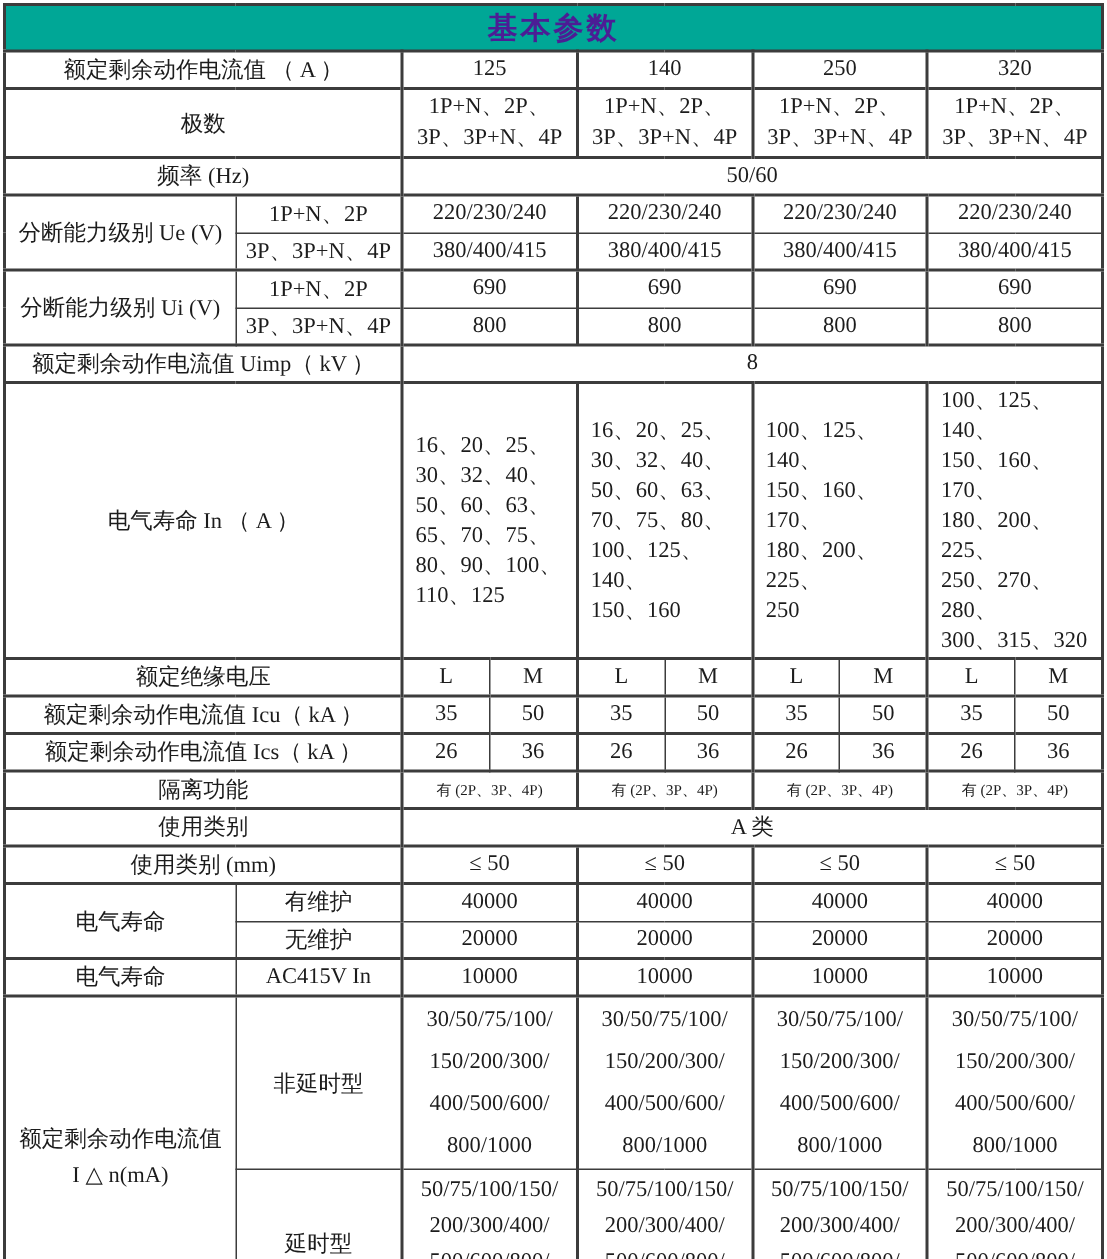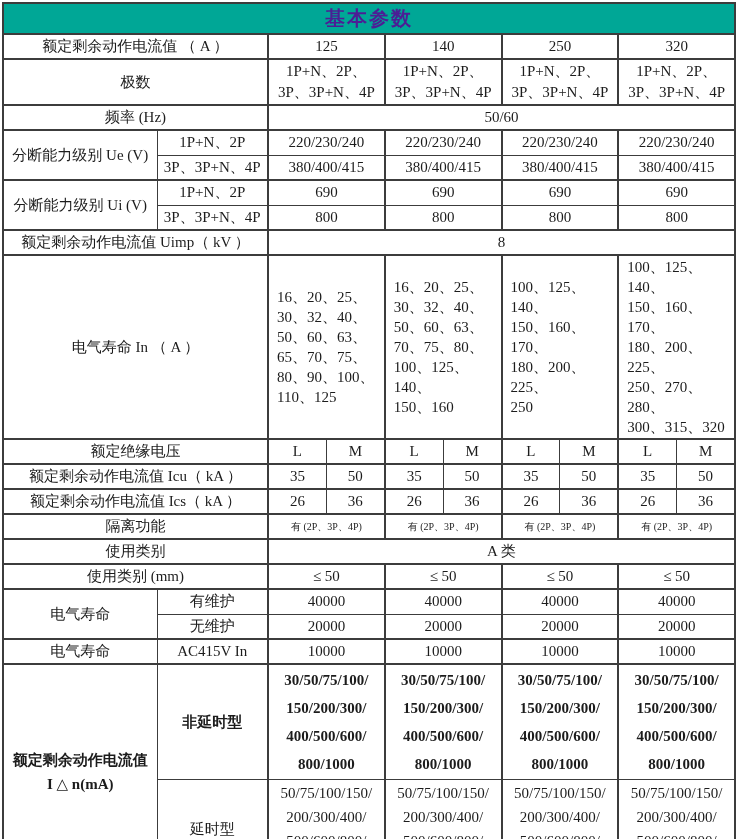--- a/index.html
+++ b/index.html
@@ -39,21 +39,21 @@
     border-bottom: 2px solid var(--border-color);
   }
   
   tr.grp > td { border-top: 2px solid var(--border-color); }
   
   td.cs { border-left: 2px solid var(--border-color); }
 
   tr.h25 > td { height: 25px; }
   tr.h42 > td { height: 42px; }
   tr.h122 > td { height: 122px; }
-  tr.h114 > td { height: 114px; font-weight: bold; }
+  tr.h114 > td { height: 114px; }
   tr.h94 > td { height: 94px; }
 
   td.pre { white-space: pre-line; }
   td.poles { line-height: 21px; }
   td.in-list { text-align: left; padding-left: 8px; padding-right: 0; line-height: 20px; margin-top: 12px; }
   td.nd { line-height: 28px; }
   td.dl { line-height: 24px; }
   td.lbl2 { line-height: 24px; }
   td.nowrap { white-space: nowrap; }
   td.iso { font-size: 10px; white-space: nowrap; padding: 1px 14px; }

